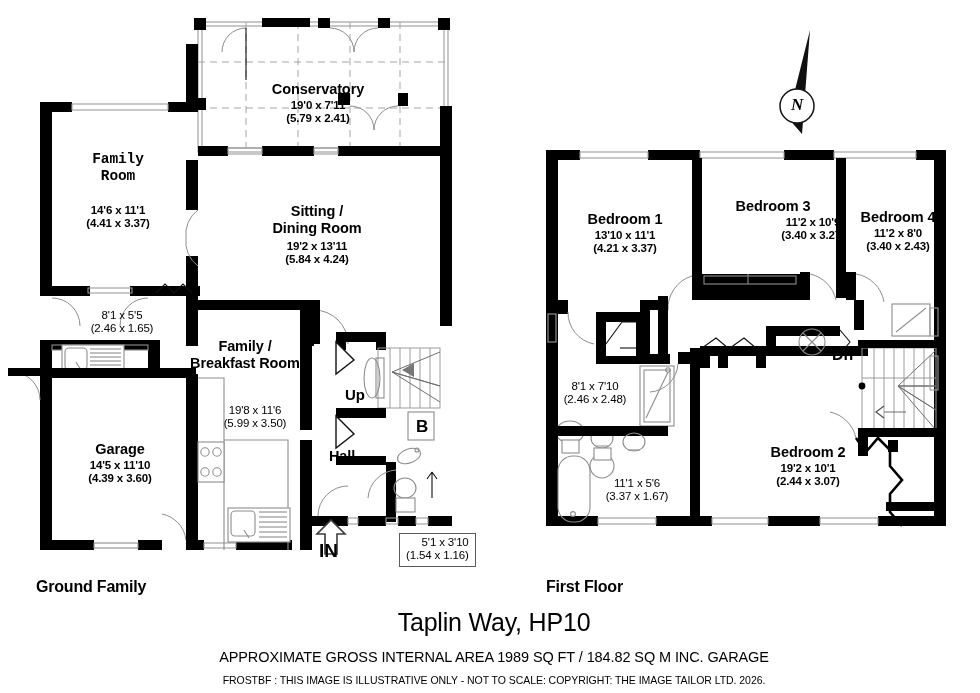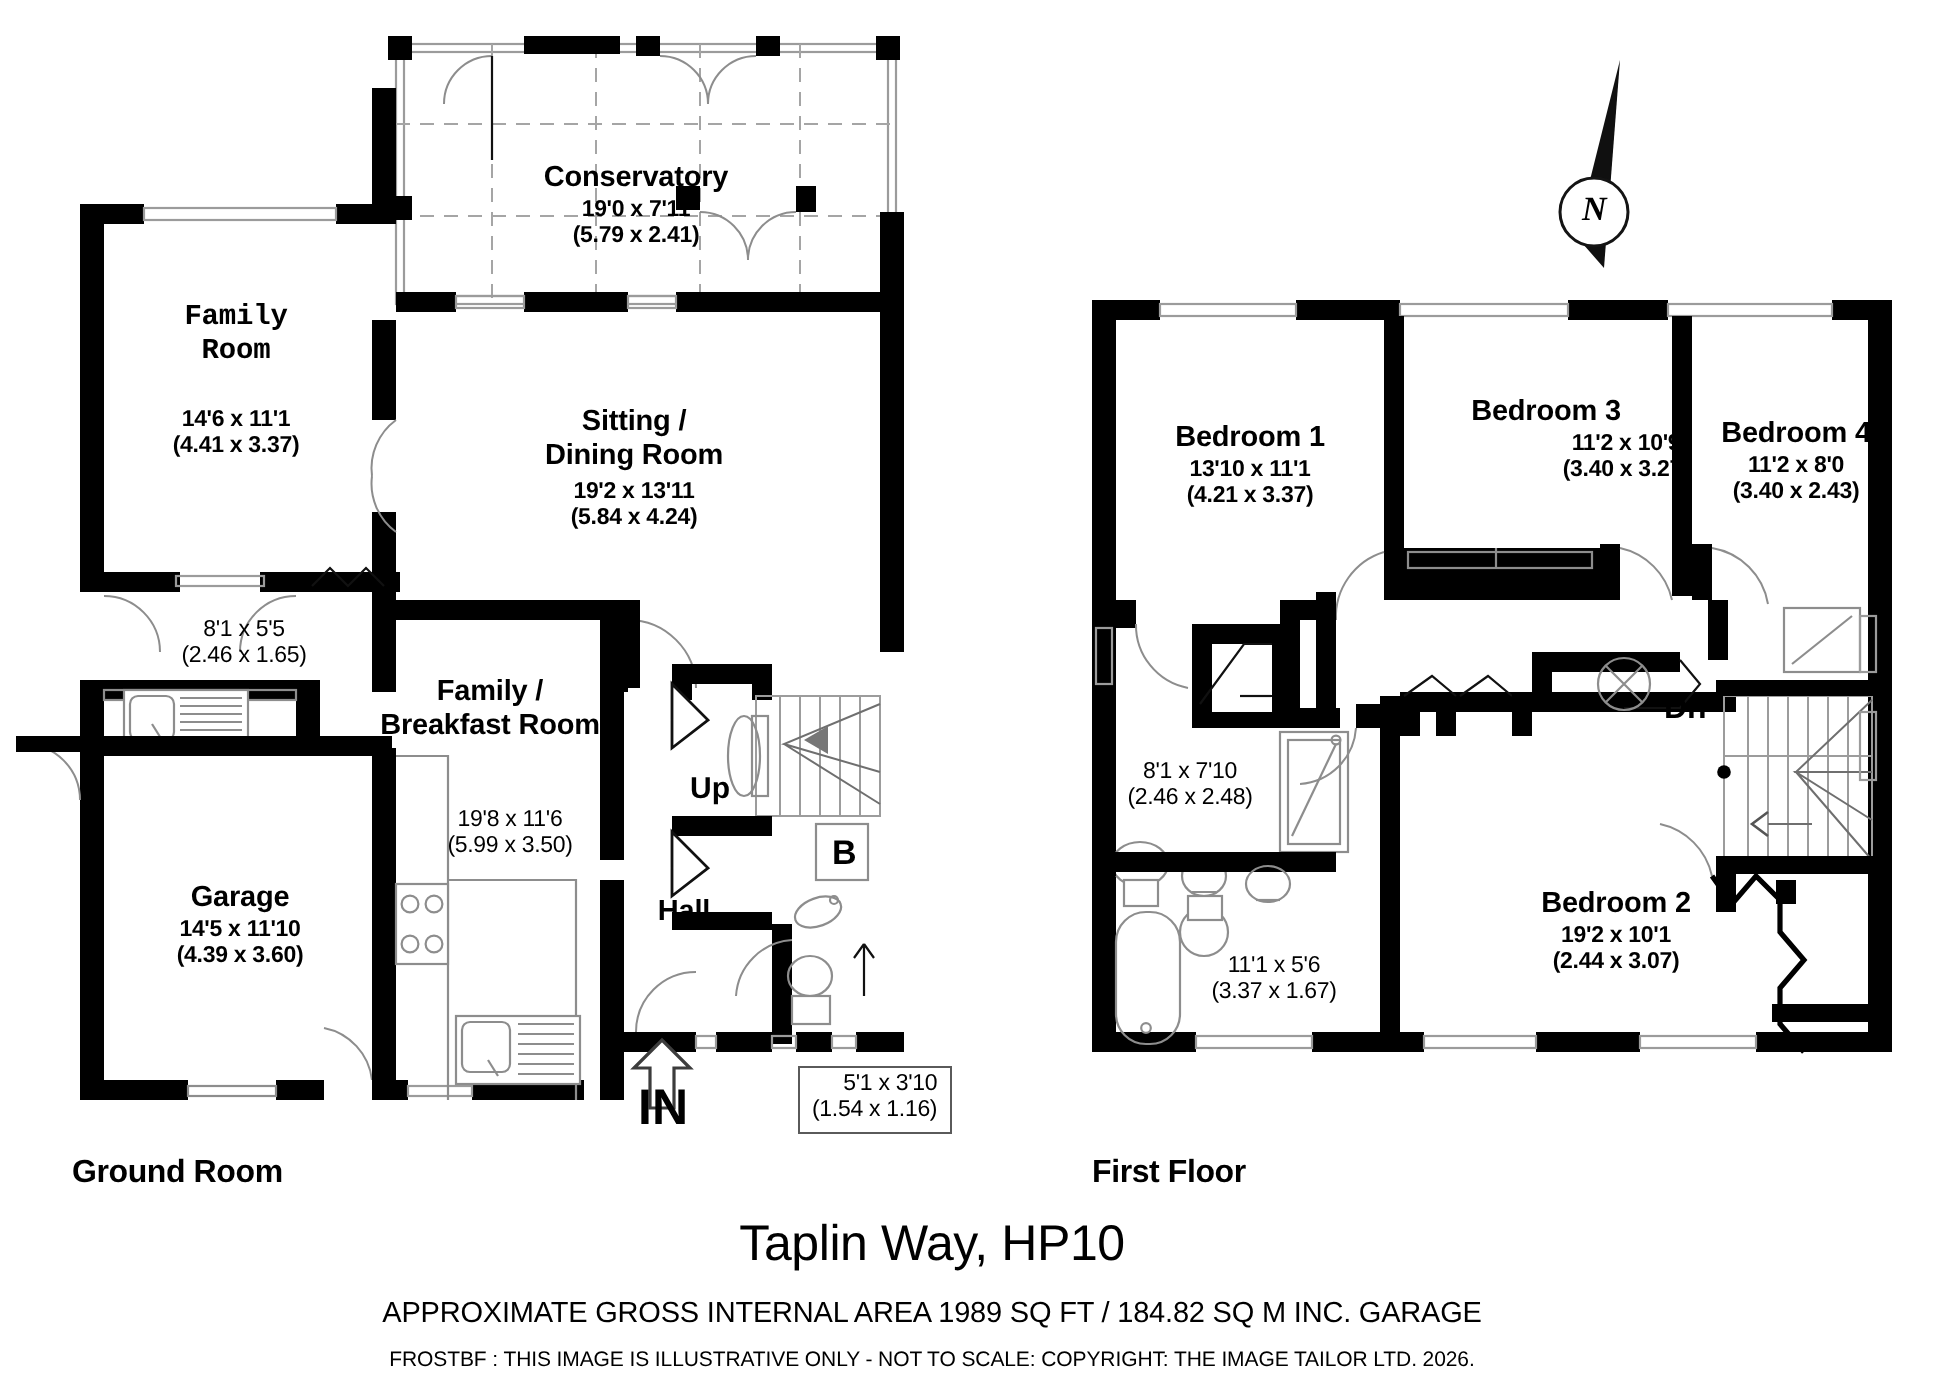--- a/index.html
+++ b/index.html
@@ -75,20 +75,21 @@
     letter-spacing: -0.15px;
     white-space: nowrap;
   }
   
   #footer {
     position: absolute;
     left: 0;
     top: 608px;
     width: 932px;
     text-align: center;
+    padding-left: 28px;
   }
   #footer .addr {
     font-size: 25px;
     font-weight: normal;
     letter-spacing: -0.2px;
     margin: 0;
     padding: 0;
   }
   #footer .area {
     font-size: 14.5px;
@@ -492,28 +493,28 @@
     <div>14'5 x 11'10</div>
     <div>(4.39 x 3.60)</div>
   </div>
 
   <div class="txt room-name" style="left:342px; top:448px;">
     <span>Hall</span>
   </div>
 
   <div class="marker-label" style="left:345px; top:386px;">Up</div>
   <div class="marker-label" style="left:416px; top:417px; font-size:17px;">B</div>
-  <div class="marker-label" style="left:319px; top:540px; font-size:25px;text-align:center;">IN</div>
+  <div class="marker-label" style="left:319px; top:540px; font-size:19px;text-align:center;">IN</div>
 
   <div class="boxed-dims" style="left:399px; top:533px;">
     <div>5'1 x 3'10</div>
     <div>(1.54 x 1.16)</div>
   </div>
 
-  <div class="floor-label" style="left:36px; top:578px;">Ground Room</div>
+  <div class="floor-label" style="left:36px; top:578px;">Ground Family</div>
 
   <div class="txt room-name" style="left:625px; top:211px;">
     <span>Bedroom 1</span>
   </div>
   <div class="txt room-dims" style="left:625px; top:229px;">
     <div>13'10 x 11'1</div>
     <div>(4.21 x 3.37)</div>
   </div>
 
   <div class="txt room-name" style="left:773px; top:198px;">

